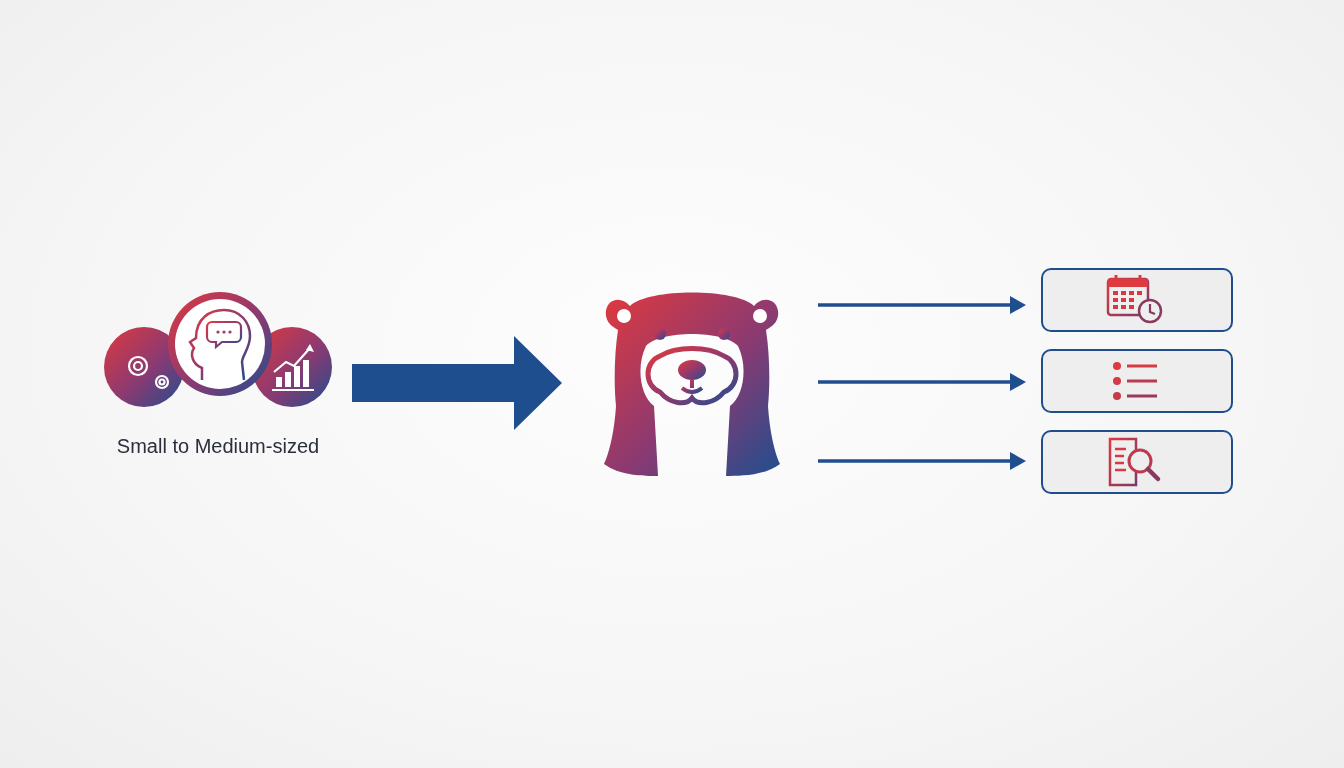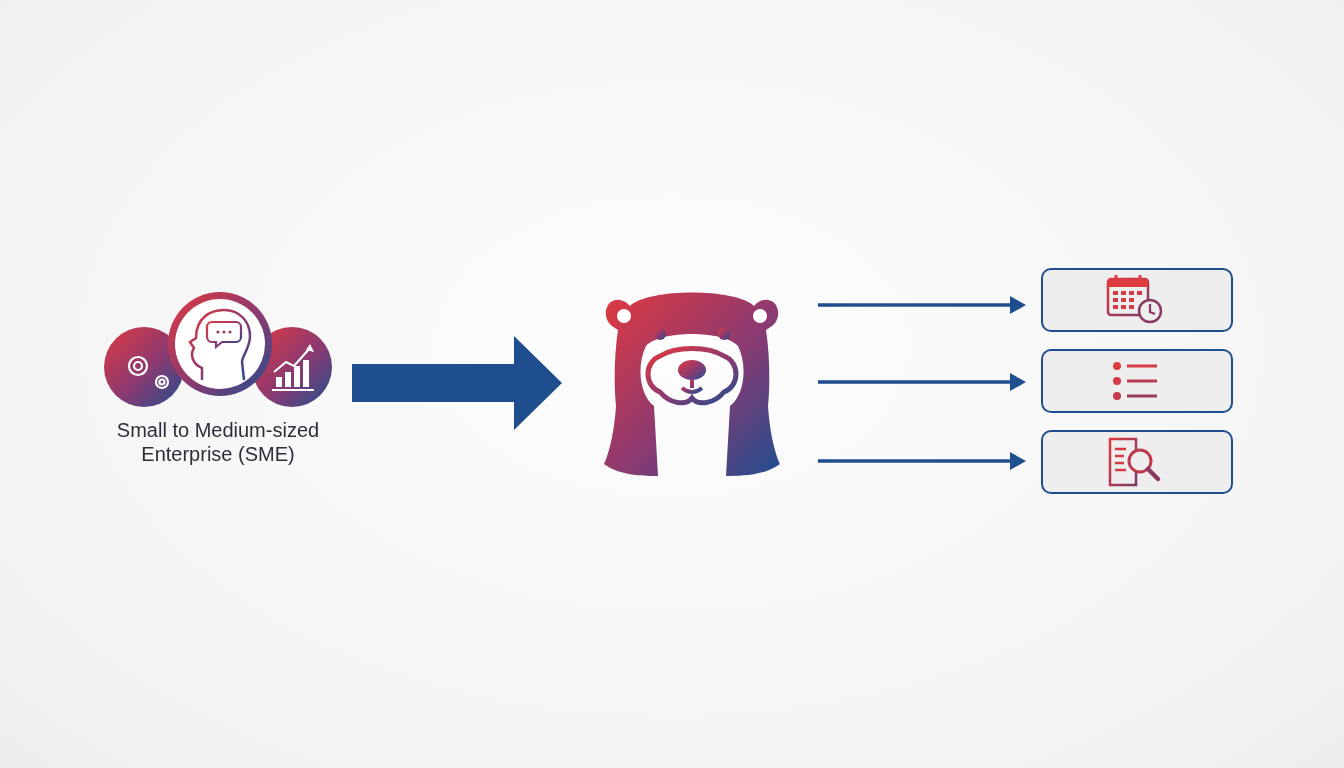--- a/index.html
+++ b/index.html
@@ -4,21 +4,21 @@
 <style>
   html, body { margin: 0; padding: 0; }
   body {
     width: 1344px; height: 768px; overflow: hidden; position: relative;
     background: radial-gradient(ellipse at 50% 45%, #fdfdfd 0%, #f6f6f6 60%, #eeeeee 100%);
     font-family: "Liberation Sans", sans-serif;
   }
   .abs { position: absolute; }
   #team-icons { left: 104px; top: 292px; width: 230px; height: 120px; }
   #team-label {
-    left: 98px; top: 418px; width: 240px; text-align: center;
+    left: 98px; top: 434px; width: 240px; text-align: center;
     font-size: 20px; line-height: 24px; color: #2a2f3a;
   }
   #big-arrow { left: 352px; top: 336px; width: 212px; height: 94px; }
   #otter { left: 600px; top: 286px; width: 184px; height: 198px; }
   .small-arrow { left: 818px; width: 210px; height: 24px; }
   .output-box {
     left: 1041px; width: 192px; height: 64px;
     border: 2.5px solid #1f4e8f; border-radius: 10px;
     background: #eeeeee; box-sizing: border-box;
     display: flex; align-items: center; justify-content: center;
@@ -74,21 +74,20 @@
       <path d="M108,30 h24 a5,5 0 0 1 5,5 v10 a5,5 0 0 1 -5,5 h-14 l-6,5 v-5 h-4 a5,5 0 0 1 -5,-5 v-10 a5,5 0 0 1 5,-5z" fill="none" stroke="url(#brandGrad)" stroke-width="2.2"></path>
       <circle cx="114" cy="40" r="1.6" fill="#a03a60"></circle>
       <circle cx="120" cy="40" r="1.6" fill="#a03a60"></circle>
       <circle cx="126" cy="40" r="1.6" fill="#a03a60"></circle>
     </g>
   </svg>
 </div>
 
 <div id="team-label" class="abs">
   <div>Small to Medium-sized</div>
-  <div>Enterprise (SME)</div>
 </div>
 
 <div id="big-arrow" class="abs">
   <svg width="212" height="94" viewBox="0 0 212 94">
     <polygon points="0,28 162,28 162,0 210,47 162,94 162,66 0,66" fill="#1f4e8f"></polygon>
   </svg>
 </div>
 
 <div id="otter" class="abs">
   <svg width="184" height="198" viewBox="0 0 184 198">

